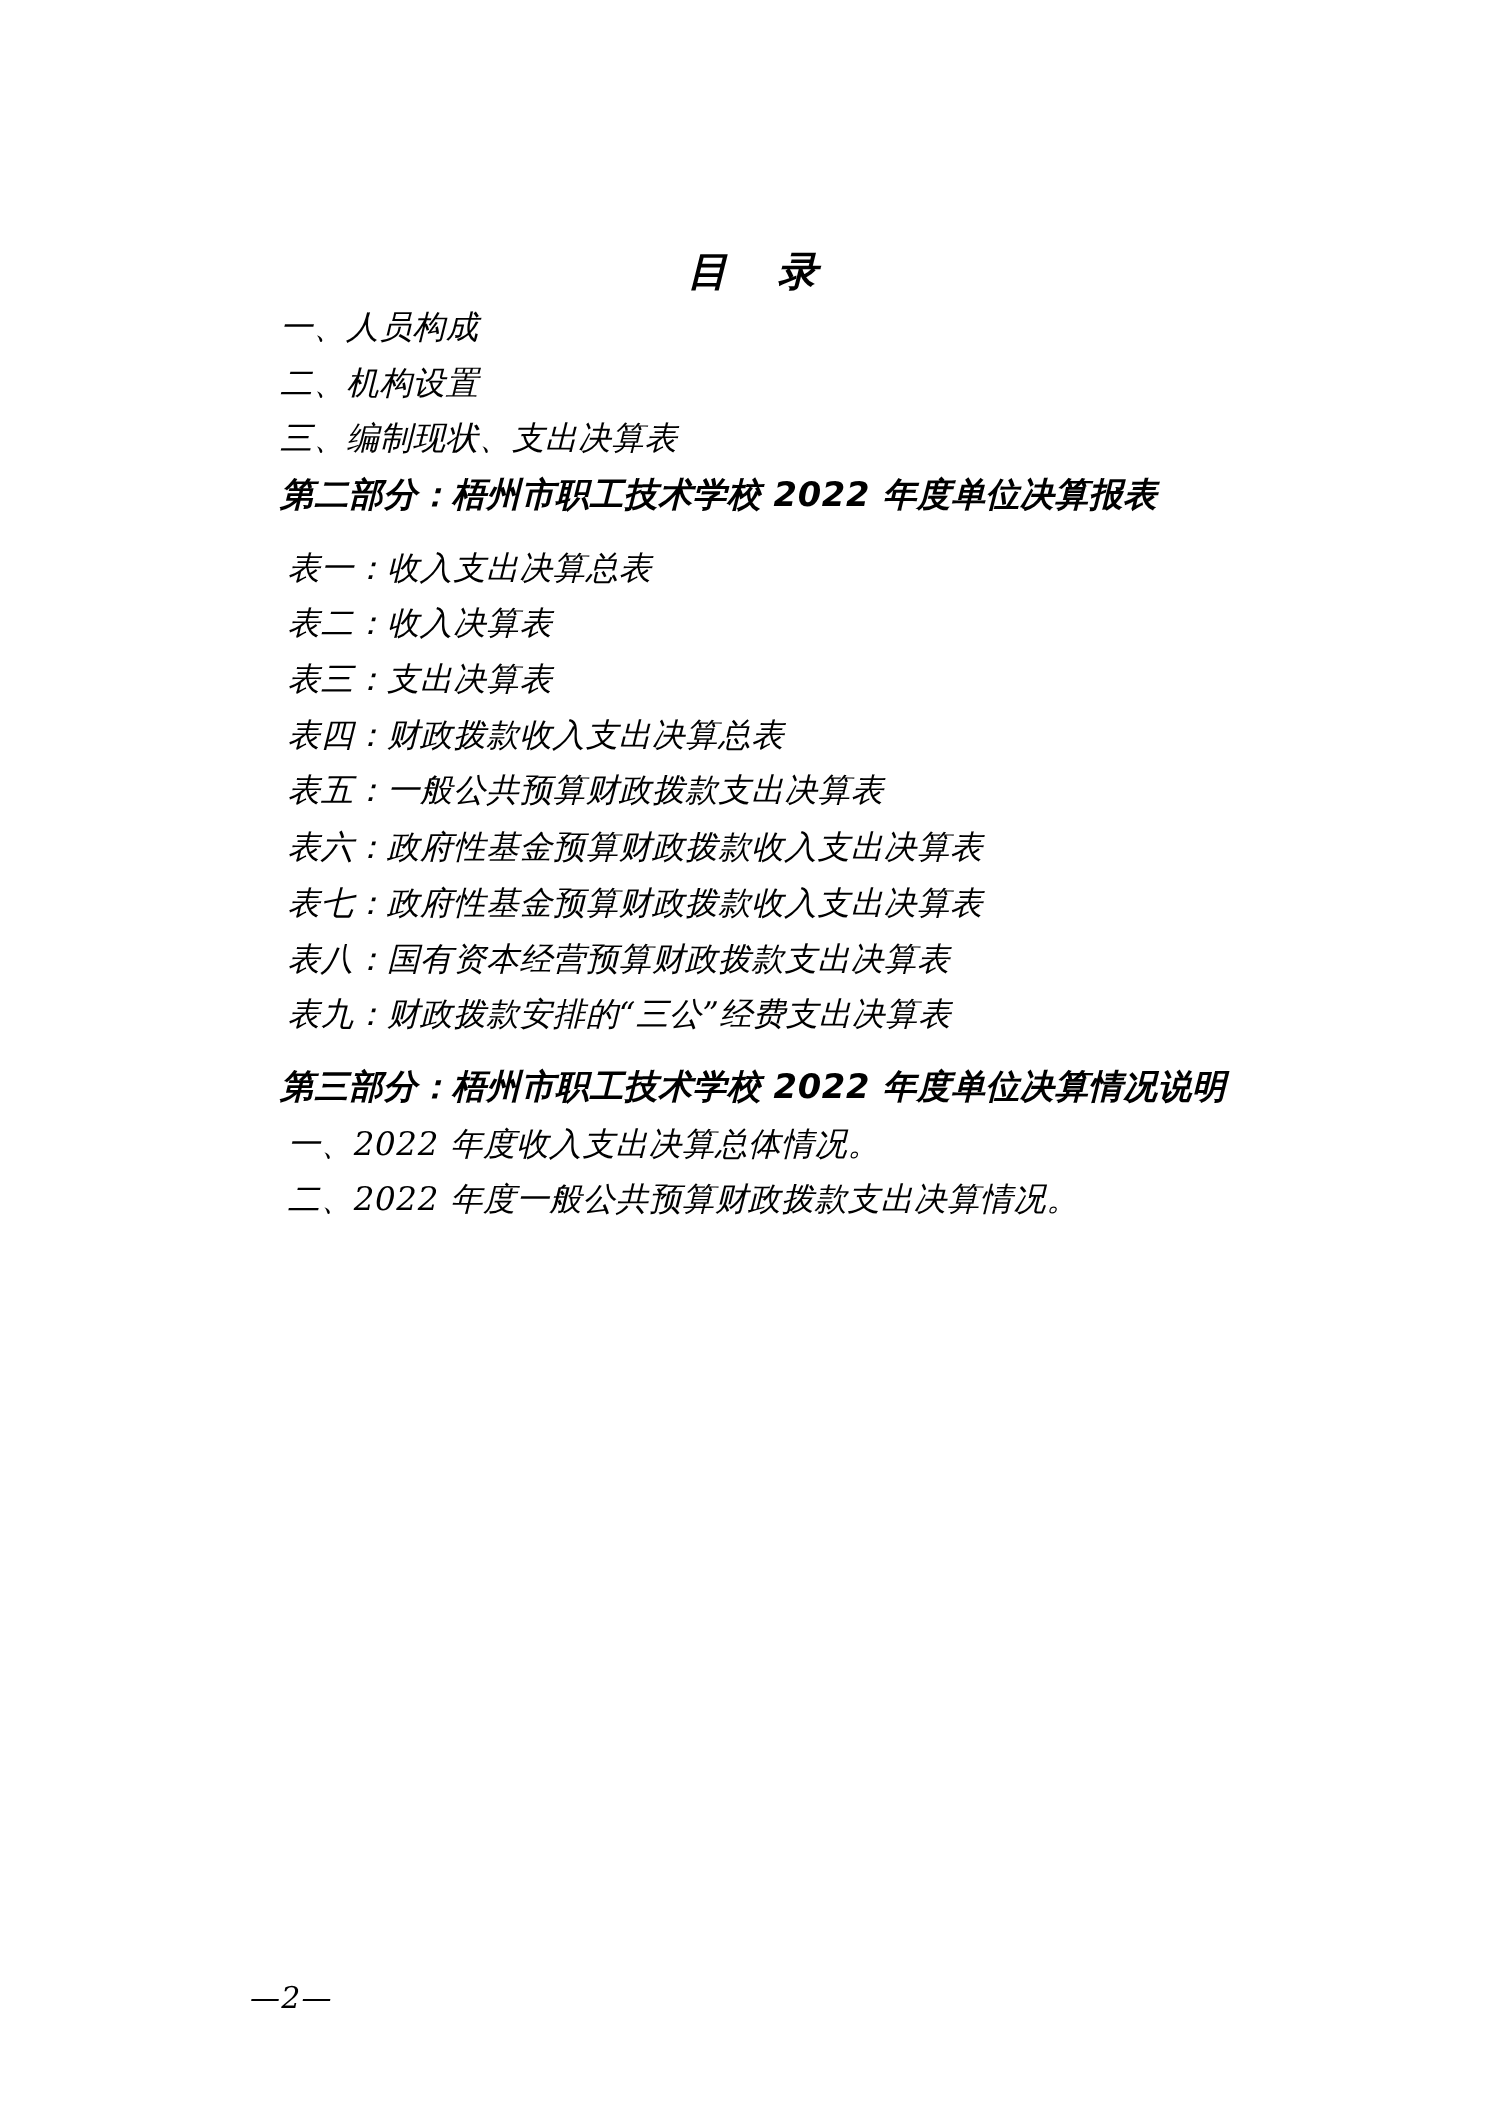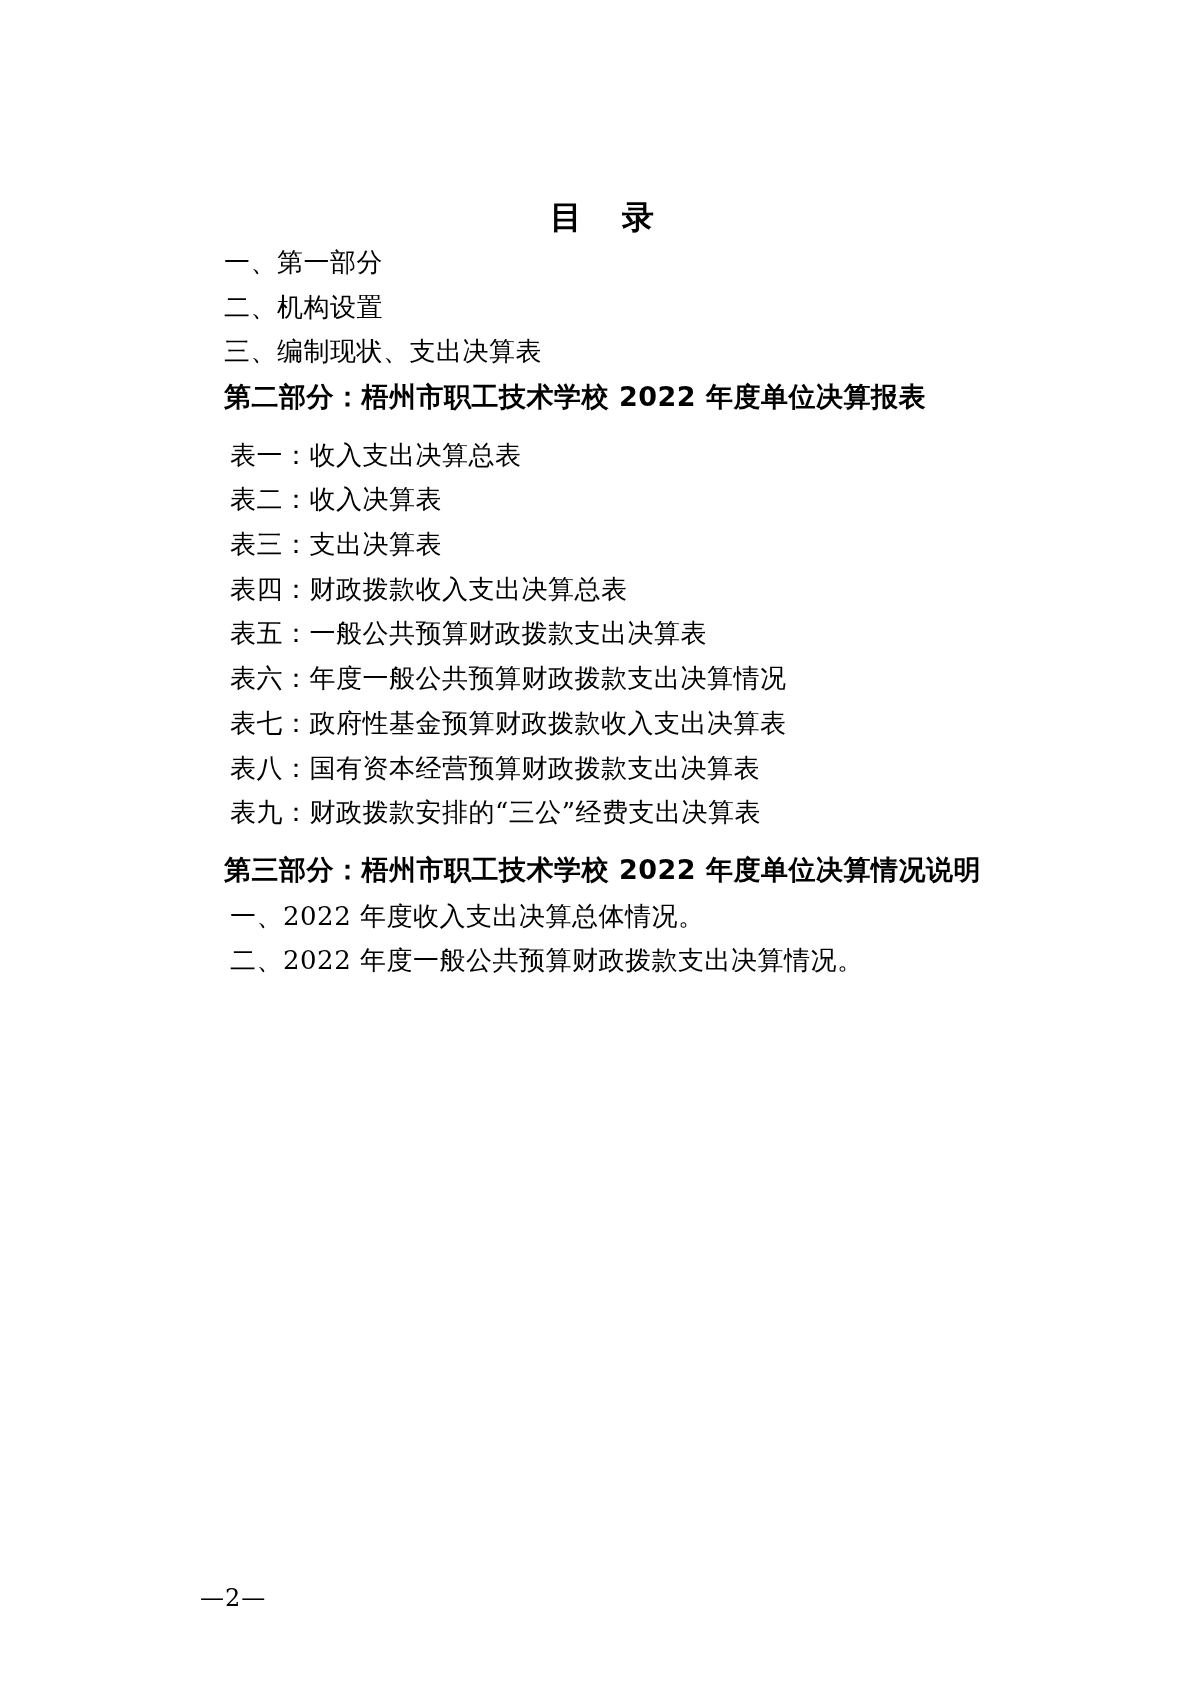--- a/index.html
+++ b/index.html
@@ -8,20 +8,21 @@
     background: #ffffff;
   }
   .page {
     position: relative;
     width: 1199px;
     height: 1696px;
     background: #ffffff;
     font-family: "DejaVu Serif", "Liberation Serif", serif;
     color: #000000;
     overflow: hidden;
+    font-style: italic;
   }
   .content {
     position: absolute;
     left: 168px;
     top: 0;
     width: 870px;
     height: 100%;
   }
   .doc-title {
     margin-top: 196px;
@@ -71,31 +72,31 @@
 </head>
 <body>
 
 <div class="page">
   <div class="content">
 
     <div class="doc-title">
       <span>目</span><span class="gap"></span><span>录</span>
     </div>
 
-    <div class="sub-line">一、第一部分</div>
+    <div class="sub-line">一、人员构成</div>
     <div class="sub-line">二、机构设置</div>
     <div class="sub-line">三、编制现状、支出决算表</div>
 
     <div class="section-head">第二部分：梧州市职工技术学校 2022 年度单位决算报表</div>
     <div class="sub-line indent2 gap-top">表一：收入支出决算总表</div>
     <div class="sub-line indent2">表二：收入决算表</div>
     <div class="sub-line indent2">表三：支出决算表</div>
     <div class="sub-line indent2">表四：财政拨款收入支出决算总表</div>
     <div class="sub-line indent2">表五：一般公共预算财政拨款支出决算表</div>
-    <div class="sub-line indent2">表六：年度一般公共预算财政拨款支出决算情况</div>
+    <div class="sub-line indent2">表六：政府性基金预算财政拨款收入支出决算表</div>
     <div class="sub-line indent2">表七：政府性基金预算财政拨款收入支出决算表</div>
     <div class="sub-line indent2">表八：国有资本经营预算财政拨款支出决算表</div>
     <div class="sub-line indent2">表九：财政拨款安排的“三公”经费支出决算表</div>
 
     <div class="section-head gap-top">第三部分：梧州市职工技术学校 2022 年度单位决算情况说明</div>
     <div class="sub-line indent2">一、2022 年度收入支出决算总体情况。</div>
     <div class="sub-line indent2">二、2022 年度一般公共预算财政拨款支出决算情况。</div>
 
   </div>
 

